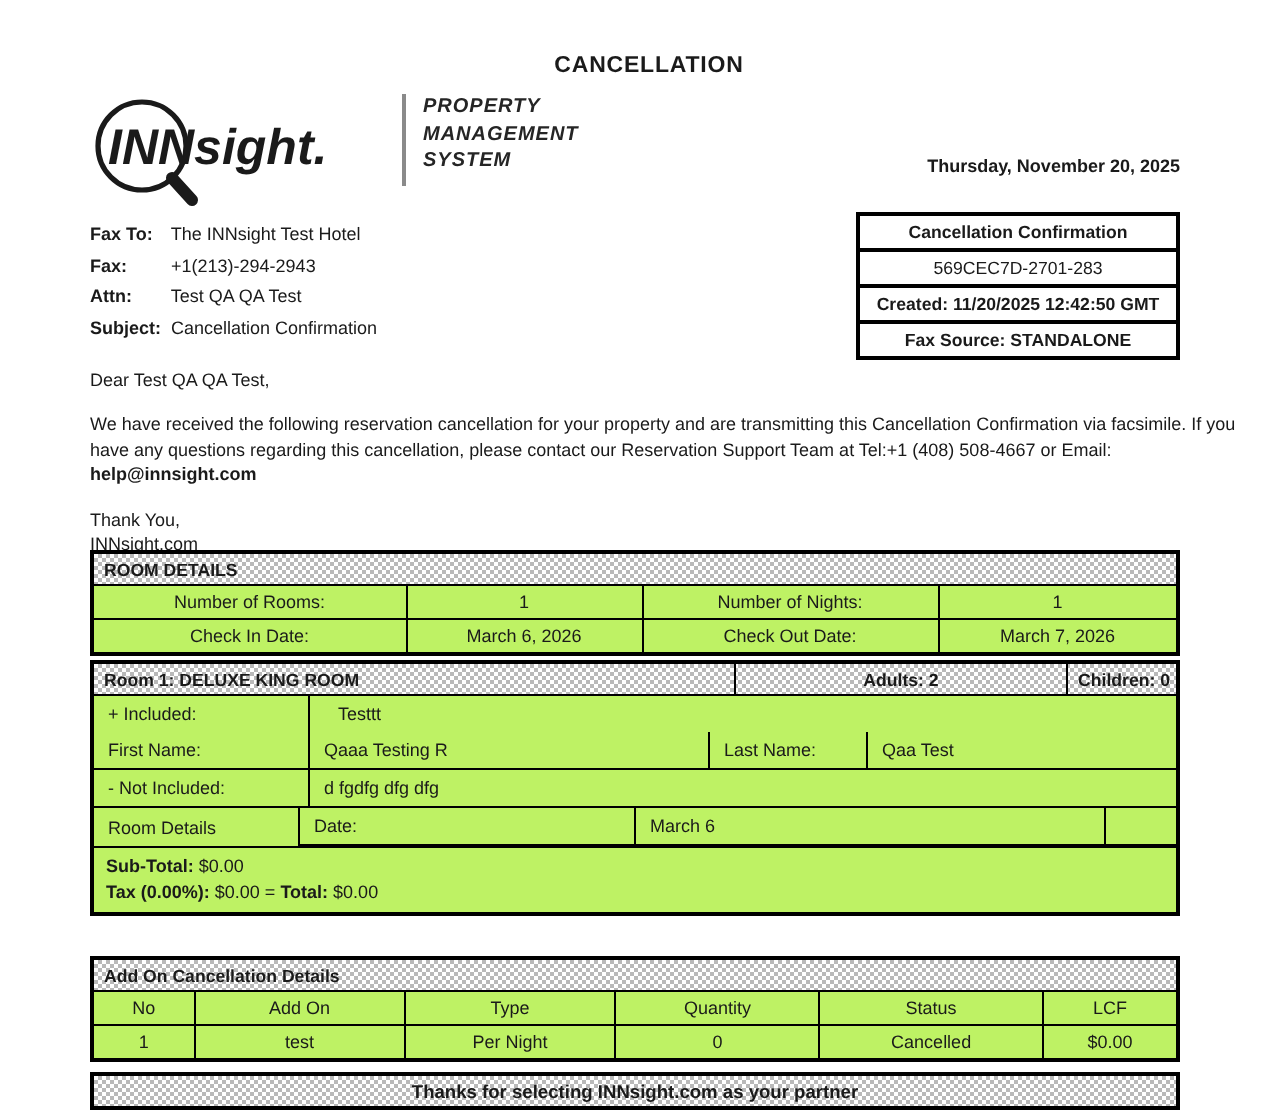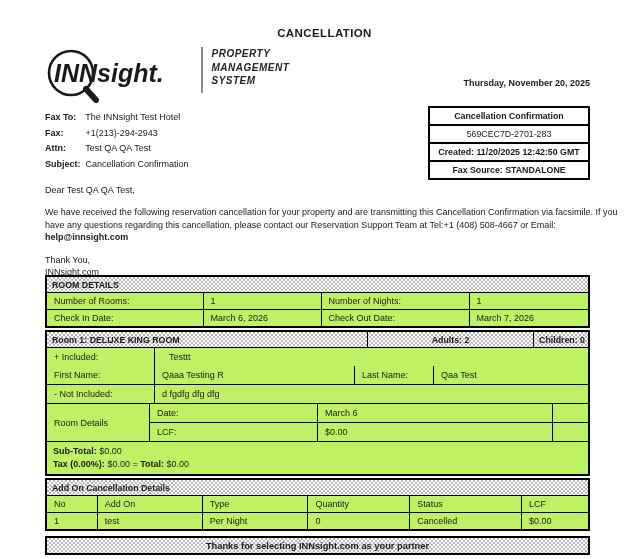--- a/index.html
+++ b/index.html
@@ -42,21 +42,21 @@
     background-color: #ffffff;
     background-image:
       linear-gradient(45deg, #b9b9b9 25%, transparent 25%, transparent 75%, #b9b9b9 75%),
       linear-gradient(45deg, #b9b9b9 25%, transparent 25%, transparent 75%, #b9b9b9 75%);
     background-size: 4px 4px;
     background-position: 0 0, 2px 2px;
   }
   .hdr-bar { font-weight: bold; font-size: 8.8px; padding: 2.5px 5px; border-bottom: 1.5px solid #000; }
 
   table.grid { width: 100%; border-collapse: collapse; table-layout: fixed; }
-  table.grid td { border: 1.5px solid #000; padding: 3px 7px; font-size: 9px; overflow: hidden; white-space: nowrap; }
+  table.grid td { border: 1.5px solid #000; padding: 3px 7px; font-size: 9px; overflow: hidden; white-space: nowrap; text-align: center; }
   table.grid tr td:first-child { border-left: none; }
   table.grid tr td:last-child { border-right: none; }
   table.grid tr:first-child td { border-top: none; }
   table.grid tr:last-child td { border-bottom: none; }
 
   
   .r1row { display: flex; border-top: 1.5px solid #000; }
   .r1cell { padding: 4px 7px; border-right: 1.5px solid #000; }
   .r1cell.last { border-right: none; }
   .r1head { display: flex; padding: 0; border-bottom: none; }
@@ -183,25 +183,20 @@
   </div>
 
   <div class="r1row compound">
     <div class="c-left">Room Details</div>
     <div class="c-right">
       <div class="c-sub">
         <span class="c-lbl">Date:</span>
         <span class="c-val">March 6</span>
         <span class="c-empty"></span>
       </div>
-      <div class="c-sub last">
-        <span class="c-lbl">LCF:</span>
-        <span class="c-val">$0.00</span>
-        <span class="c-empty"></span>
-      </div>
     </div>
   </div>
 
   <div class="r1row subtotal">
     <div>
       <span class="b">Sub-Total:</span>
       <span>$0.00</span>
     </div>
     <div>
       <span class="b">Tax (0.00%):</span>

